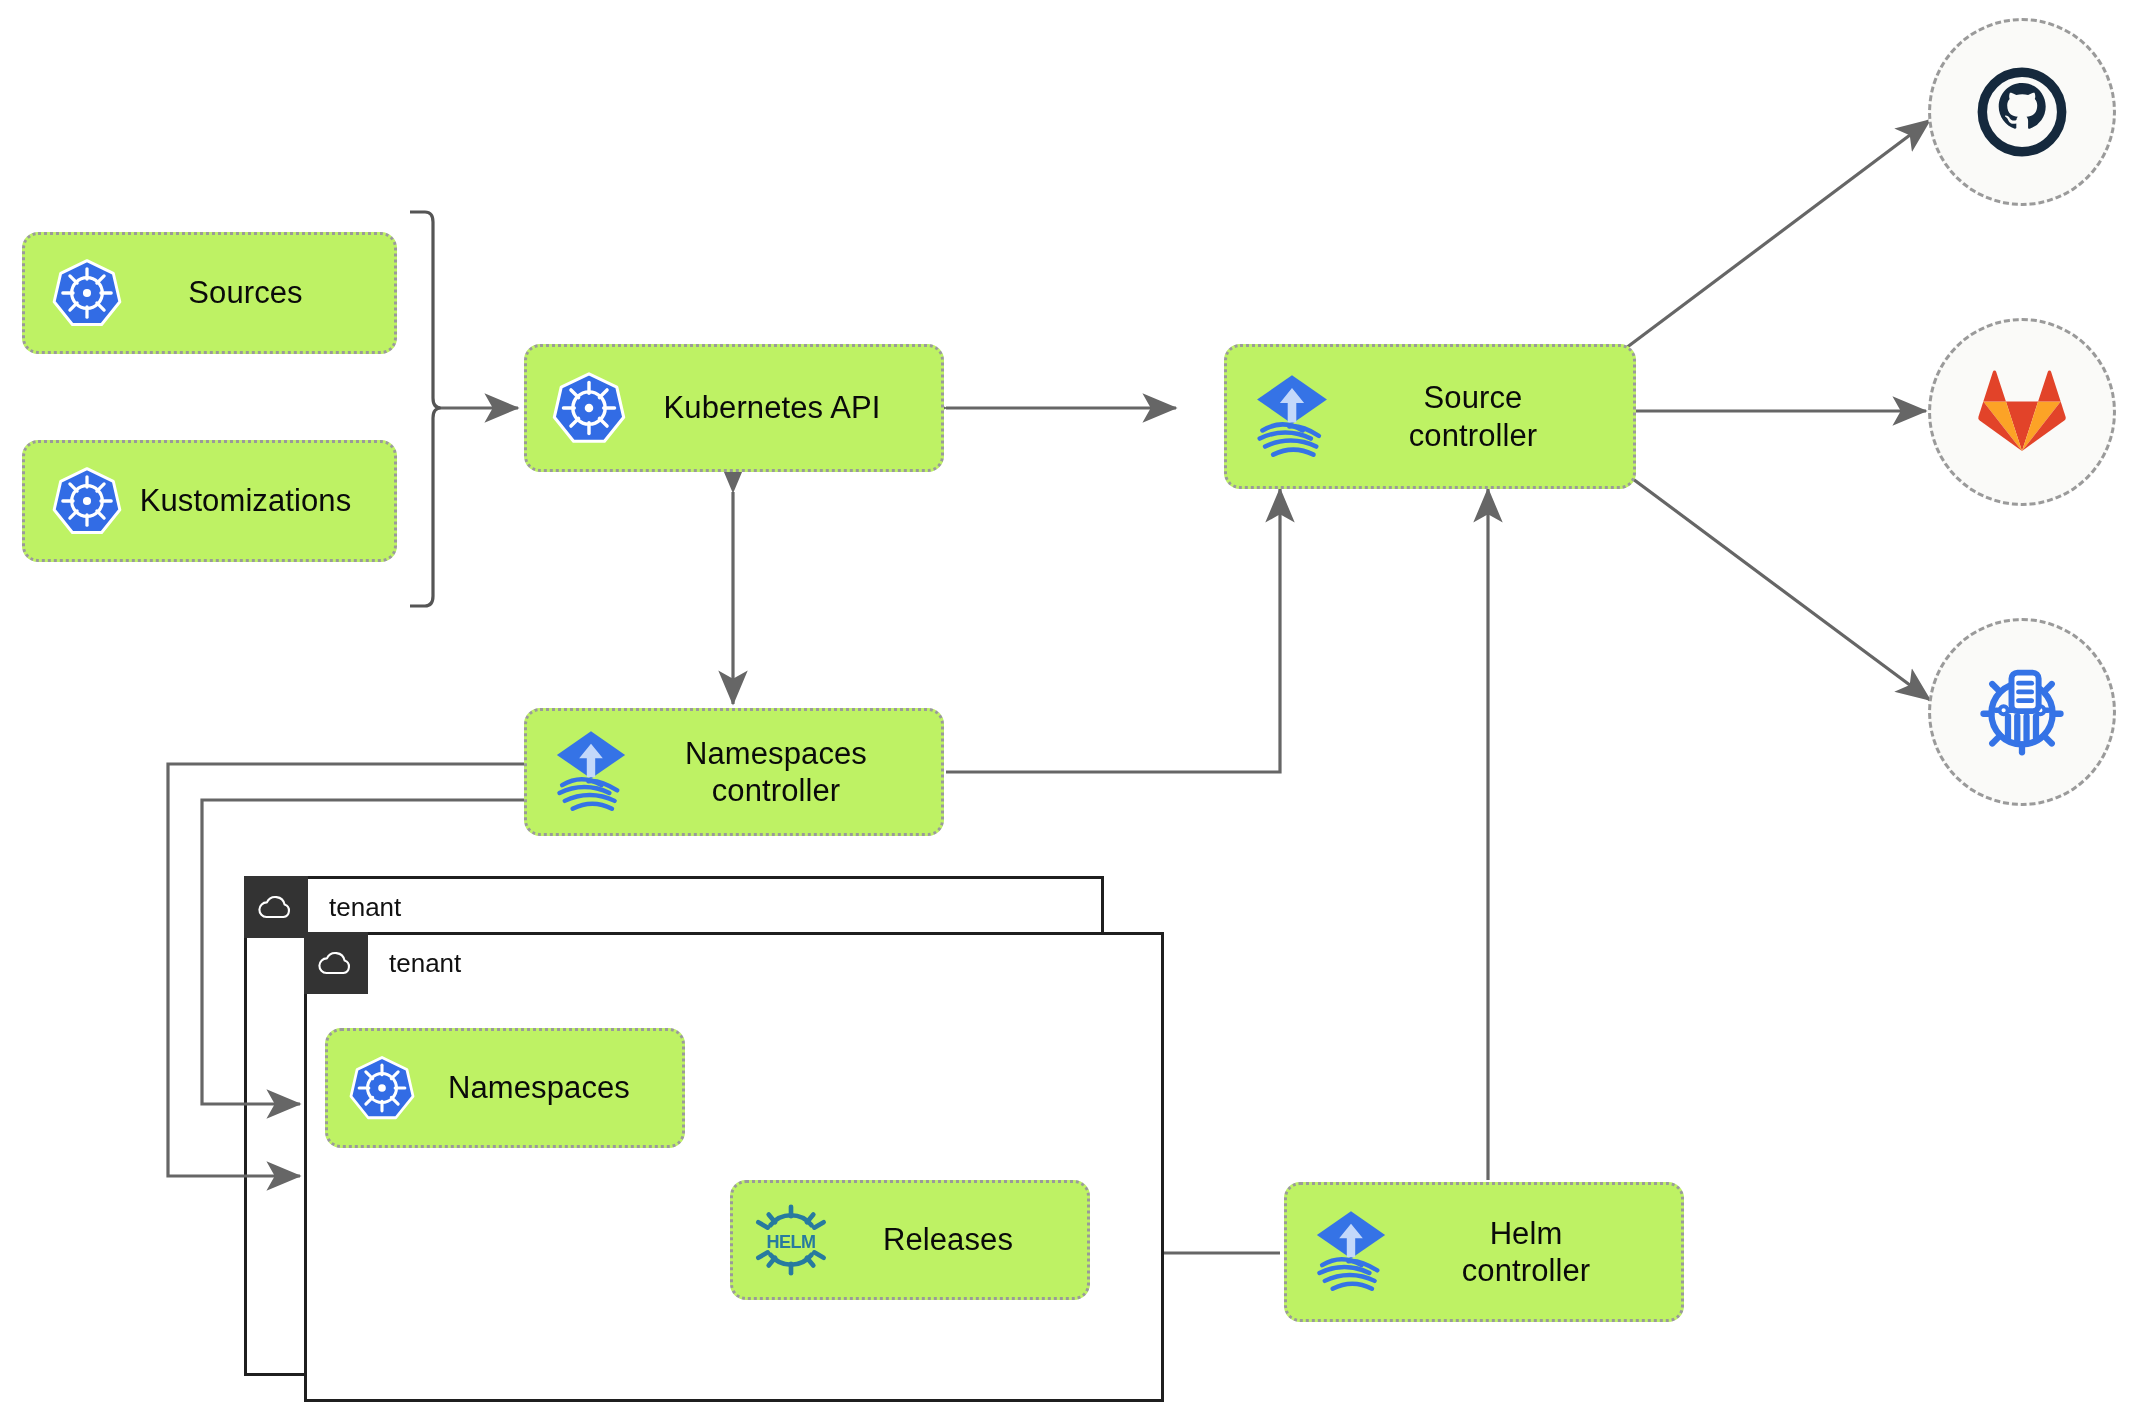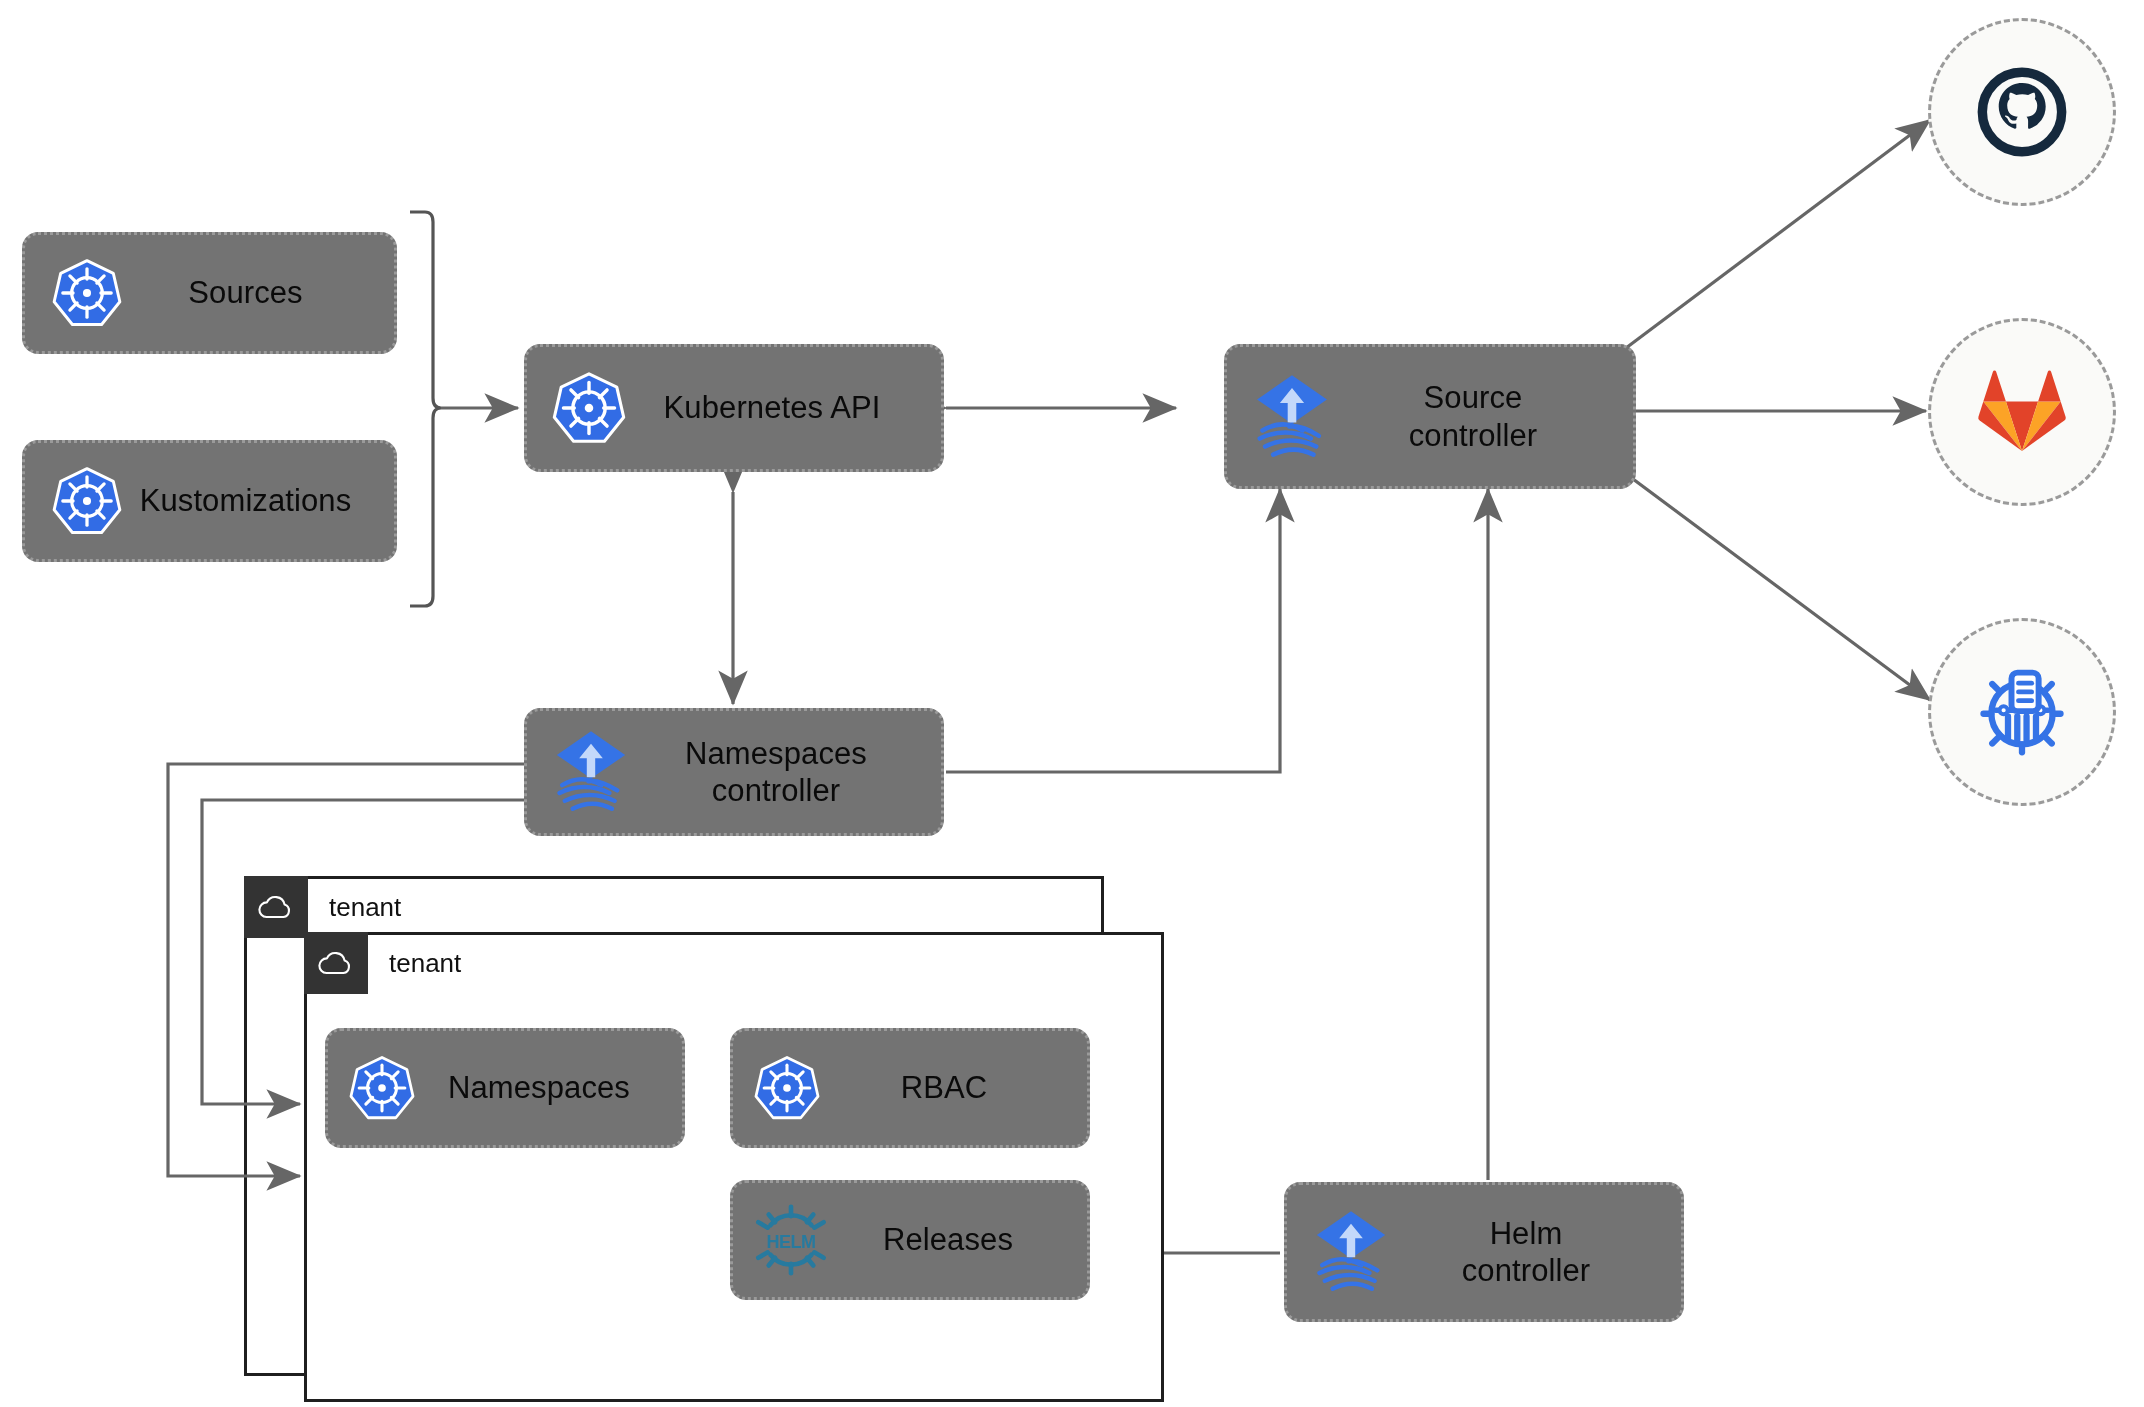--- a/index.html
+++ b/index.html
@@ -2,21 +2,21 @@
 <html><head>
 <meta charset="utf-8">
 <style>
   html,body{margin:0;padding:0;background:#ffffff;}
   body{font-family:"Liberation Sans","DejaVu Sans",sans-serif;}
   #canvas{position:relative;width:2144px;height:1407px;background:#fff;overflow:hidden;}
 
   
   .node{
     position:absolute;
-    background:#737373;
+    background:#bef264;
     border:3px dotted #9a9a9a;
     border-radius:16px;
     box-sizing:border-box;
     display:flex;
     align-items:center;
     z-index:6;
   }
   .node .ico{flex:0 0 auto;display:flex;align-items:center;justify-content:center;}
   .node .lbl{
     flex:1 1 auto;
@@ -306,40 +306,20 @@
             <line x1="40.8" y1="40.8" x2="47.2" y2="47.2"></line>
           <line x1="47.2" y1="16.8" x2="40.8" y2="23.2"></line>
             <line x1="23.2" y1="40.8" x2="16.8" y2="47.2"></line>
         </g>
         <circle cx="32" cy="32" r="3.6" fill="#ffffff"></circle>
       </svg>
     </span>
     <span class="lbl">Namespaces</span>
   </div>
 
-  <div class="node" style="left:730px;top:1028px;width:360px;height:120px;padding:0 20px;z-index:9;">
-    <span class="ico">
-      <svg width="68" height="68" viewBox="0 0 64 64" aria-hidden="true">
-        <path d="M32 3.2 L55.4 14.5 L61.2 39.8 L45 60 L19 60 L2.8 39.8 L8.6 14.5 Z" fill="#326CE5" stroke="#fff" stroke-width="2.6" stroke-linejoin="round"></path>
-        <g fill="none" stroke="#ffffff" stroke-width="2.9" stroke-linecap="round">
-          <circle cx="32" cy="32" r="13.6"></circle>
-          <line x1="32" y1="10.5" x2="32" y2="19.6"></line>
-            <line x1="32" y1="44.4" x2="32" y2="53.5"></line>
-          <line x1="10.5" y1="32" x2="19.6" y2="32"></line>
-            <line x1="44.4" y1="32" x2="53.5" y2="32"></line>
-          <line x1="16.8" y1="16.8" x2="23.2" y2="23.2"></line>
-            <line x1="40.8" y1="40.8" x2="47.2" y2="47.2"></line>
-          <line x1="47.2" y1="16.8" x2="40.8" y2="23.2"></line>
-            <line x1="23.2" y1="40.8" x2="16.8" y2="47.2"></line>
-        </g>
-        <circle cx="32" cy="32" r="3.6" fill="#ffffff"></circle>
-      </svg>
-    </span>
-    <span class="lbl">RBAC</span>
-  </div>
 
 
   <div class="node" style="left:730px;top:1180px;width:360px;height:120px;padding:0 20px;z-index:9;">
     <span class="ico">
       <svg width="76" height="76" viewBox="0 0 64 64" aria-hidden="true">
         <g fill="none" stroke="#277A9F" stroke-width="3.9" stroke-linecap="round">
           <path d="M14.7 19.6 A22 22 0 0 1 49.3 19.6"></path>
           <path d="M49.3 44.4 A22 22 0 0 1 14.7 44.4"></path>
           <line x1="32" y1="4" x2="32" y2="12"></line>
           <line x1="32" y1="52" x2="32" y2="60"></line>

